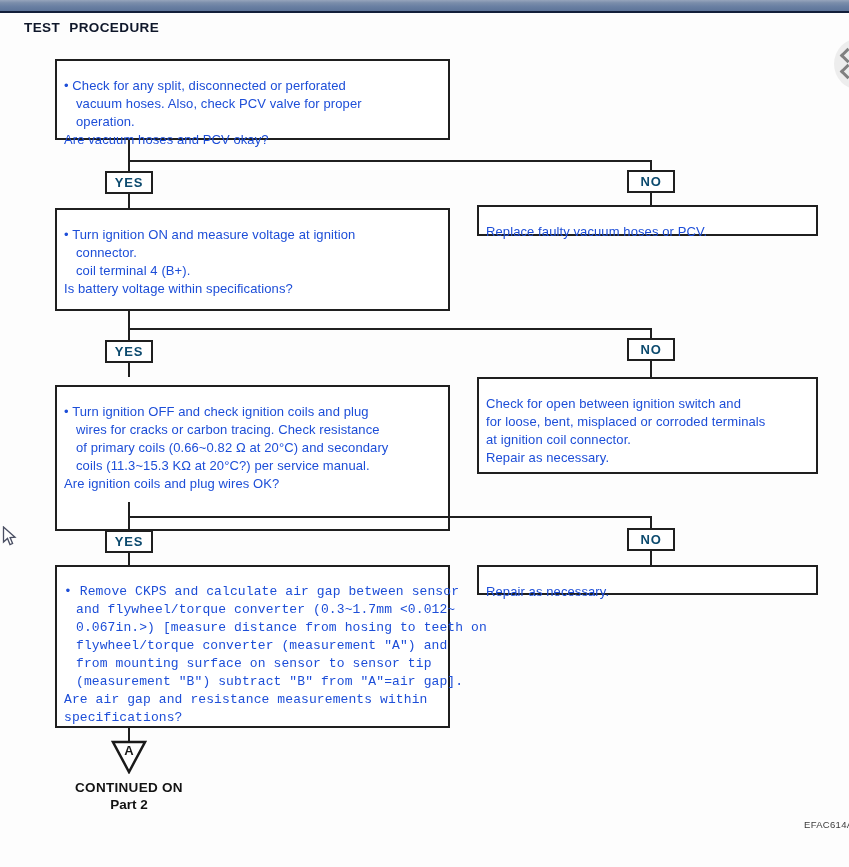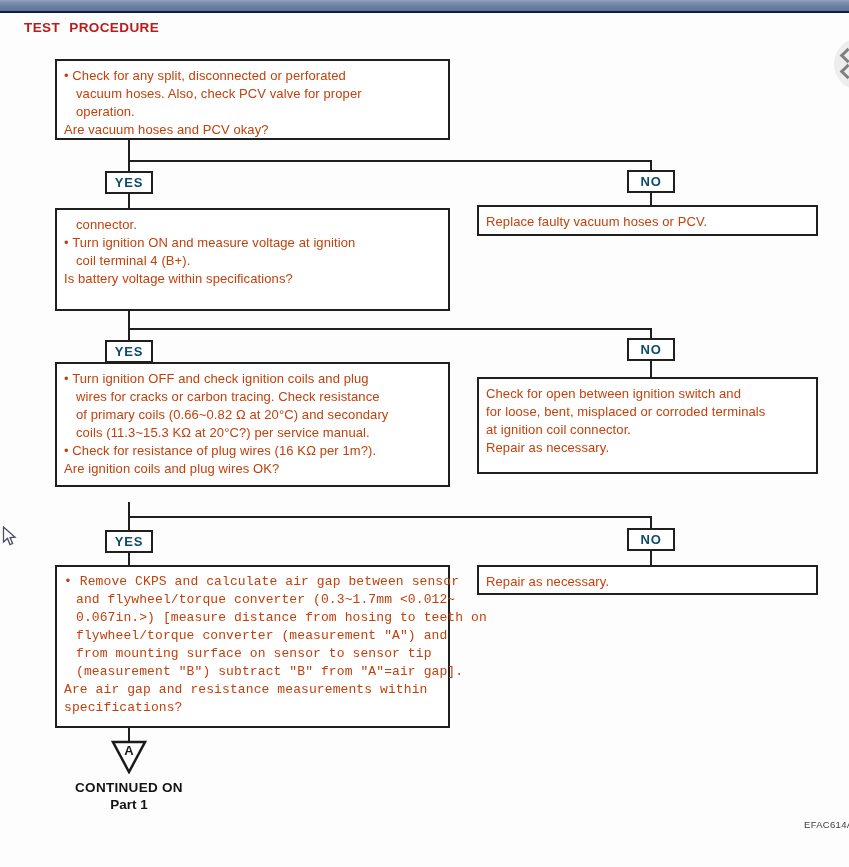--- a/index.html
+++ b/index.html
@@ -27,28 +27,28 @@
     border-left: 3px solid #808080; border-bottom: 3px solid #808080;
     transform: rotate(45deg);
   }
   .float-btn .chev.c1 { top: 12px; }
   .float-btn .chev.c2 { top: 28px; }
 
   
   .page-title {
     position: absolute; left: 24px; top: 20px;
     font-size: 13.5px; font-weight: bold; letter-spacing: 0.4px; word-spacing: 5px;
-    color: #b91c1c;
+    color: #0f172a;
   }
 
   .fbox {
     position: absolute; box-sizing: border-box;
     background: #fff; border: 2px solid #1f1f1f;
-    padding: 6px 3px 0 7px;
-    font-size: 13px; line-height: 18px; color: #c2410c;
+    padding: 16px 3px 0 7px;
+    font-size: 13px; line-height: 18px; color: #1d4ed8;
     letter-spacing: 0.1px;
   }
   .fbox .ln { white-space: nowrap; }
   .fbox .ln.c { padding-left: 12px; }
 
   .tag {
     position: absolute; box-sizing: border-box; width: 48px; height: 23px;
     background: #fff; border: 2px solid #1f1f1f;
     font-size: 13px; font-weight: bold; letter-spacing: 0.8px;
     color: #0c4a6e; text-align: center; line-height: 19px;
@@ -99,48 +99,47 @@
   <div class="tag" style="left:105px; top:171px;">YES</div>
   <div class="tag" style="left:627px; top:170px;">NO</div>
   <div class="vl" style="left:128px; top:194px; height:14px;"></div>
   <div class="vl" style="left:650px; top:193px; height:12px;"></div>
 
   <div class="fbox" style="left:477px; top:205px; width:341px; height:31px;">
     <div class="ln">Replace faulty vacuum hoses or PCV.</div>
   </div>
 
   <div class="fbox" style="left:55px; top:208px; width:395px; height:103px;">
+    <div class="ln b">• Turn ignition ON and measure voltage at ignition</div>
     <div class="ln c">connector.</div>
-    <div class="ln b">• Turn ignition ON and measure voltage at ignition</div>
     <div class="ln c">coil terminal 4 (B+).</div>
     <div class="ln q">Is battery voltage within specifications?</div>
   </div>
 
   <div class="vl" style="left:128px; top:311px; height:18px;"></div>
   <div class="hl" style="left:128px; top:328px; width:524px;"></div>
   <div class="vl" style="left:128px; top:328px; height:12px;"></div>
   <div class="vl" style="left:650px; top:328px; height:10px;"></div>
   <div class="tag" style="left:105px; top:340px;">YES</div>
   <div class="tag" style="left:627px; top:338px;">NO</div>
   <div class="vl" style="left:128px; top:363px; height:14px;"></div>
   <div class="vl" style="left:650px; top:361px; height:16px;"></div>
 
   <div class="fbox" style="left:477px; top:377px; width:341px; height:97px;">
     <div class="ln">Check for open between ignition switch and</div>
     <div class="ln">for loose, bent, misplaced or corroded terminals</div>
     <div class="ln">at ignition coil connector.</div>
     <div class="ln">Repair as necessary.</div>
   </div>
 
-  <div class="fbox" style="left:55px; top:362px; width:395px; height:125px;">
+  <div class="fbox" style="left:55px; top:385px; width:395px; height:146px;">
     <div class="ln b">• Turn ignition OFF and check ignition coils and plug</div>
     <div class="ln c">wires for cracks or carbon tracing. Check resistance</div>
     <div class="ln c">of primary coils (0.66~0.82 Ω at 20°C) and secondary</div>
     <div class="ln c">coils (11.3~15.3 KΩ at 20°C?) per service manual.</div>
-    <div class="ln b">• Check for resistance of plug wires (16 KΩ per 1m?).</div>
     <div class="ln q">Are ignition coils and plug wires OK?</div>
   </div>
 
   <div class="vl" style="left:128px; top:502px; height:16px;"></div>
   <div class="hl" style="left:128px; top:516px; width:524px;"></div>
   <div class="vl" style="left:128px; top:516px; height:14px;"></div>
   <div class="vl" style="left:650px; top:516px; height:12px;"></div>
   <div class="tag" style="left:105px; top:530px;">YES</div>
   <div class="tag" style="left:627px; top:528px;">NO</div>
   <div class="vl" style="left:128px; top:553px; height:12px;"></div>
@@ -161,21 +160,21 @@
     <div class="ln q">specifications?</div>
   </div>
 
   <div class="vl" style="left:128px; top:728px; height:13px;"></div>
   <svg class="offpage-tri" width="36" height="34" viewBox="0 0 36 34">
     <polygon points="2,2 34,2 18,32" fill="#ffffff" stroke="#1a1a1a" stroke-width="2.5" stroke-linejoin="miter"></polygon>
     <text x="18" y="15" text-anchor="middle" font-size="13" font-weight="bold" fill="#1a1a1a">A</text>
   </svg>
   <div class="continued">
     <div class="l1">CONTINUED ON</div>
-    <div class="l2">Part 1</div>
+    <div class="l2">Part 2</div>
   </div>
 
   <div class="doc-code">EFAC614A</div>
 
   <svg class="cursor" width="15" height="20" viewBox="0 0 15 20">
     <path d="M1.5,1 L1.5,16 L5.5,12.4 L8,18.6 L10.6,17.5 L8.1,11.5 L13,11.2 Z" fill="#ffffff" stroke="#4a4f63" stroke-width="1.3" stroke-linejoin="miter"></path>
   </svg>
 
 </div>
 

